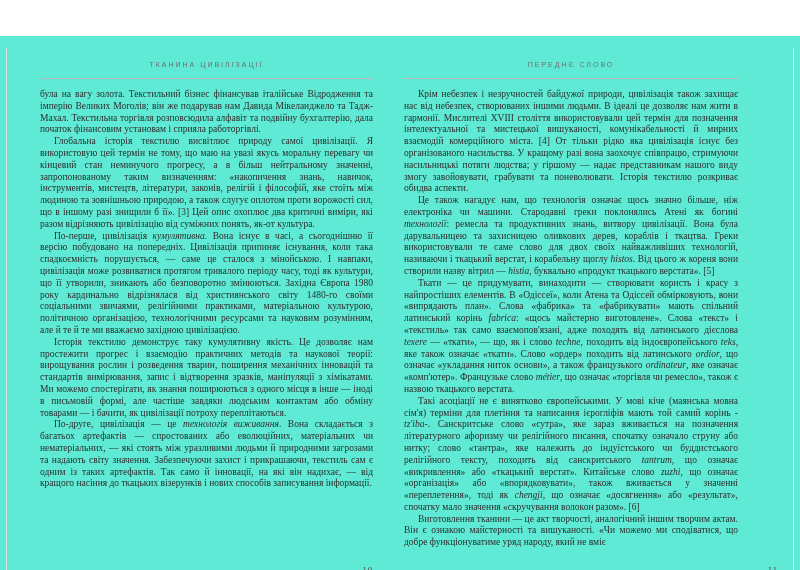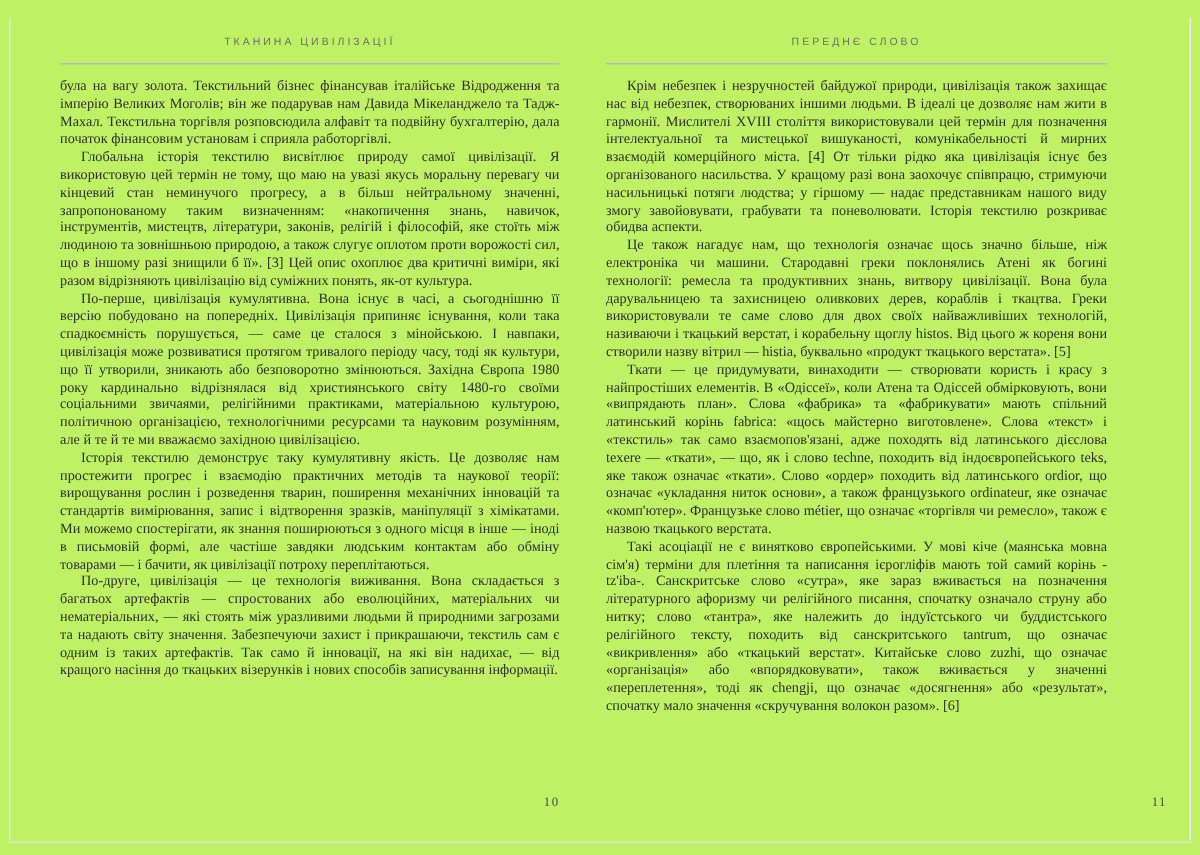--- a/index.html
+++ b/index.html
@@ -4,21 +4,21 @@
 <style>
   * { margin:0; padding:0; box-sizing:border-box; }
   html,body { width:800px; height:570px; }
   body {
     background:#ffffff;
     font-family:"Liberation Serif", serif;
     color:#2e2e2e;
     position:relative;
     overflow:hidden;
   }
-  .spread { position:absolute; inset:0; background:#bef264; }
+  .spread { position:absolute; inset:0; background:#5eead4;margin-top:36px; }
   .edge { position:absolute; background:#e2e2e2; }
   .edge-left   { left:6px;  top:12px; width:1px; height:548px; }
   .edge-right  { left:793px;top:12px; width:1px; height:548px; background:#eaeaea; }
   .edge-bottom { left:6px;  top:561px; width:788px; height:1px; }
 
   .page { position:absolute; top:24px; }
   .page-left  { left:40px;  width:333px; }
   .page-right { left:404px; width:334px; }
 
   .running-header {
@@ -37,21 +37,21 @@
     height:0;
   }
   .page-body {
     margin-top:10px;
     font-size:9.5px;
     line-height:11.8px;
     text-align:justify;
     color:#2e2e2e;
   }
   .page-body p.indent { text-indent:14px; }
-  .page-body .it { }
+  .page-body .it { font-style:italic; }
 
   .page-num {
     position:absolute;
     top:529px;
     text-align:right;
     font-size:8.5px;
     color:#4a4a4a;
     letter-spacing:1px;
   }
   .page-num-left  { left:40px;  width:333px; }
@@ -79,19 +79,20 @@
   </div>
 
   <div class="page page-right">
     <div class="running-header">ПЕРЕДНЄ СЛОВО</div>
     <hr class="header-rule">
     <div class="page-body">
         <p class="indent"><span>Крім небезпек і незручностей байдужої природи, цивілізація також захищає нас від небезпек, створюваних іншими людьми. В ідеалі це дозволяє нам жити в гармонії. Мислителі XVIII століття використовували цей термін для позначення інтелектуальної та мистецької вишуканості, комунікабельності й мирних взаємодій комерційного міста. [4] От тільки рідко яка цивілізація існує без організованого насильства. У кращому разі вона заохочує співпрацю, стримуючи насильницькі потяги людства; у гіршому — надає представникам нашого виду змогу завойовувати, грабувати та поневолювати. Історія текстилю розкриває обидва аспекти.</span></p>
         <p class="indent"><span>Це також нагадує нам, що технологія означає щось значно більше, ніж електроніка чи машини. Стародавні греки поклонялись Атені як богині </span><span class="it">технології</span><span>: ремесла та продуктивних знань, витвору цивілізації. Вона була дарувальницею та захисницею оливкових дерев, кораблів і ткацтва. Греки використовували те саме слово для двох своїх найважливіших технологій, називаючи і ткацький верстат, і корабельну щоглу </span><span class="it">histos</span><span>. Від цього ж кореня вони створили назву вітрил — </span><span class="it">histia</span><span>, буквально «продукт ткацького верстата». [5]</span></p>
         <p class="indent"><span>Ткати — це придумувати, винаходити — створювати користь і красу з найпростіших елементів. В «Одіссеї», коли Атена та Одіссей обмірковують, вони «випрядають план». Слова «фабрика» та «фабрикувати» мають спільний латинський корінь </span><span class="it">fabrica</span><span>: «щось майстерно виготовлене». Слова «текст» і «текстиль» так само взаємопов'язані, адже походять від латинського дієслова </span><span class="it">texere</span><span> — «ткати», — що, як і слово </span><span class="it">techne</span><span>, походить від індоєвропейського </span><span class="it">teks</span><span>, яке також означає «ткати». Слово «ордер» походить від латинського </span><span class="it">ordior</span><span>, що означає «укладання ниток основи», а також французького </span><span class="it">ordinateur</span><span>, яке означає «комп'ютер». Французьке слово </span><span class="it">métier</span><span>, що означає «торгівля чи ремесло», також є назвою ткацького верстата.</span></p>
         <p class="indent"><span>Такі асоціації не є винятково європейськими. У мові кіче (маянська мовна сім'я) терміни для плетіння та написання ієрогліфів мають той самий корінь </span><span class="it">-tz'iba-</span><span>. Санскритське слово «сутра», яке зараз вживається на позначення літературного афоризму чи релігійного писання, спочатку означало струну або нитку; слово «тантра», яке належить до індуїстського чи буддистського релігійного тексту, походить від санскритського </span><span class="it">tantrum</span><span>, що означає «викривлення» або «ткацький верстат». Китайське слово </span><span class="it">zuzhi</span><span>, що означає «організація» або «впорядковувати», також вживається у значенні «переплетення», тоді як </span><span class="it">chengji</span><span>, що означає «досягнення» або «результат», спочатку мало значення «скручування волокон разом». [6]</span></p>
+        <p class="indent"><span>Виготовлення тканини — це акт творчості, аналогічний іншим творчим актам. Він є ознакою майстерності та вишуканості. «Чи можемо ми сподіватися, що добре функціонуватиме уряд народу, який не вміє</span></p>
       </div>
   </div>
 
   <div class="page-num page-num-left">10</div>
   <div class="page-num page-num-right">11</div>
 
 </div>
 
 </body></html>

